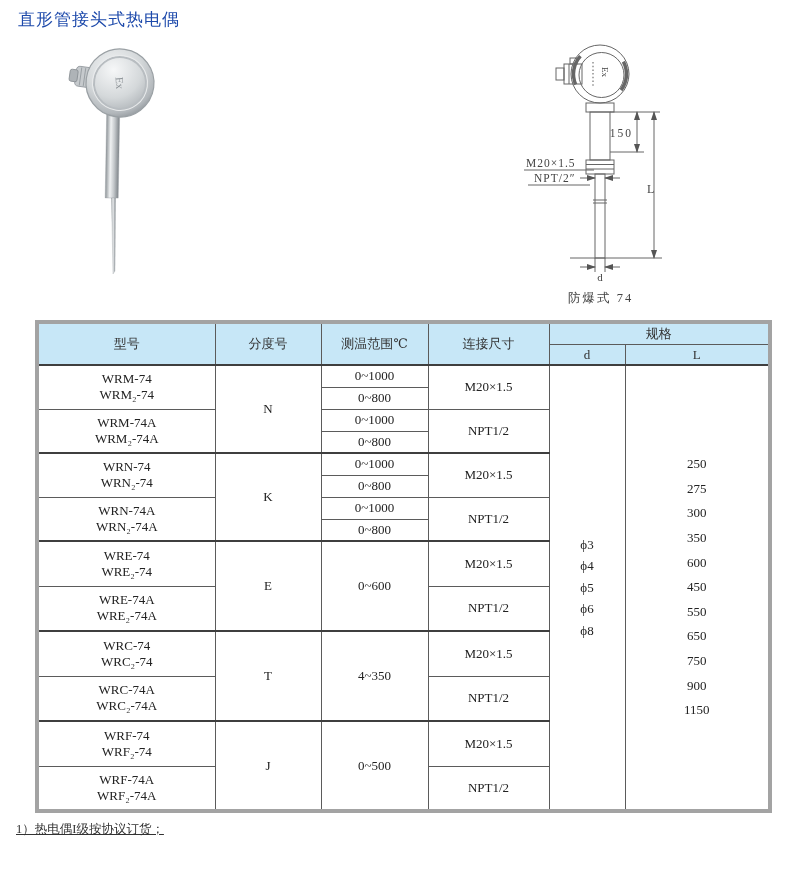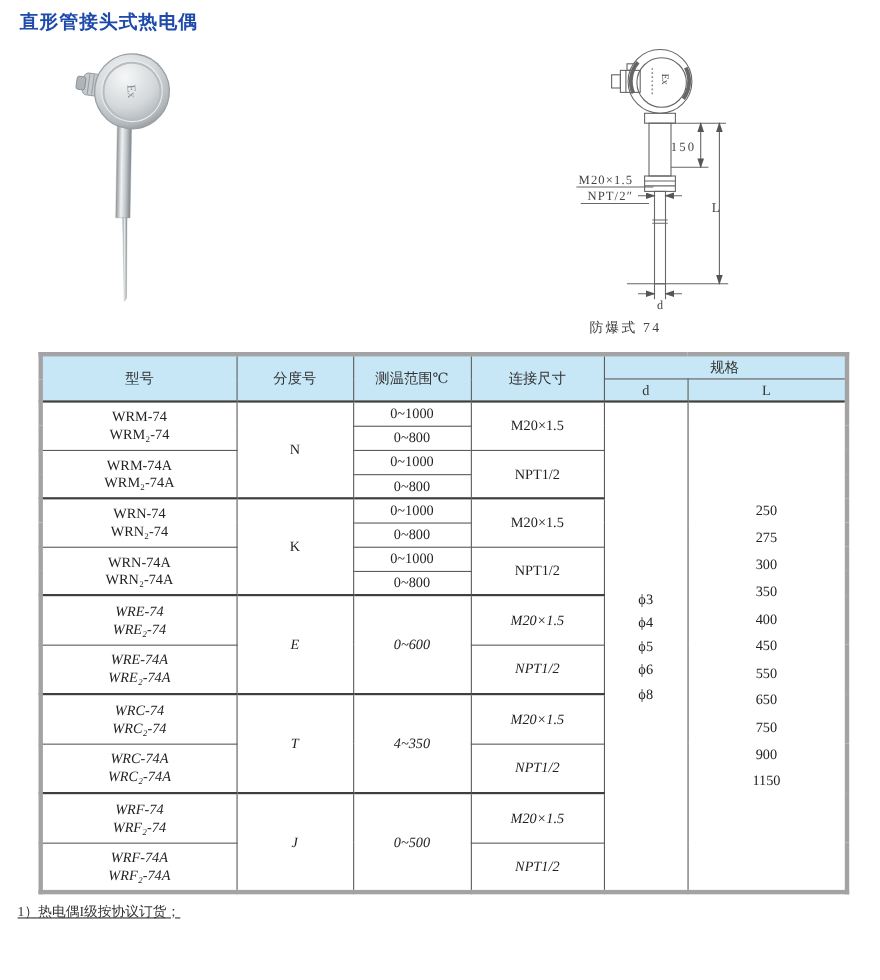--- a/index.html
+++ b/index.html
@@ -4,47 +4,47 @@
 <style>
   html,body{margin:0;padding:0;}
   body{
     width:800px;height:891px;position:relative;background:#ffffff;
     font-family:"Liberation Serif","DejaVu Serif",serif;color:#222;
     overflow:hidden;
   }
   .page-title{
     position:absolute;left:18px;top:8px;
     font-family:"Liberation Sans","DejaVu Sans",sans-serif;
-    font-weight:bold;font-size:17px;letter-spacing:1px;color:#1e4aab;
+    font-weight:normal;font-size:17px;letter-spacing:1px;color:#1e4aab;
   }
   
   .photo-svg{position:absolute;left:55px;top:42px;}
   .diagram-svg{position:absolute;left:520px;top:38px;}
   .diagram-caption{
-    position:absolute;left:536px;top:290px;width:110px;
+    position:absolute;left:568px;top:290px;width:110px;
     font-size:12.5px;color:#444;letter-spacing:2px;
   }
   
   table.spec-table{
     position:absolute;left:35px;top:320px;width:733px;
     border-collapse:collapse;table-layout:fixed;
     font-size:13px;color:#222;
   }
   .spec-table th,.spec-table td{
     border:1px solid #5b5b5b;text-align:center;vertical-align:middle;padding:0;
     font-weight:normal;
   }
   .spec-table{border:4px solid #a3a3a3;}
   .spec-table thead th{background:#c7e7f7;color:#333;}
   .spec-table thead tr.hrow1 th{height:20px;}
   .spec-table thead tr.hrow2 th{height:19px;}
   .spec-table thead tr.hrow2 th,
   .spec-table thead th[rowspan]{border-bottom:2px solid #3f3f3f;}
   tr.sub{height:22px;}
-  tr.tall{height:45px;font-style:italic;}
+  tr.tall{height:45px;}
   tr.group-start td{border-top:2px solid #3f3f3f;}
   td.model{white-space:pre-line;line-height:16px;}
   td.dcol div{line-height:21.5px;}
   td.lcol div{line-height:24.6px;}
   
   .footnotes{
     position:absolute;left:16px;top:820px;
     font-size:12.5px;line-height:19px;color:#333;text-decoration:underline;
   }
 </style>
@@ -187,21 +187,21 @@
           <div>ϕ4</div>
           <div>ϕ5</div>
           <div>ϕ6</div>
           <div>ϕ8</div>
         </td>
       <td class="lcol" rowspan="14">
           <div>250</div>
           <div>275</div>
           <div>300</div>
           <div>350</div>
-          <div>400</div>
+          <div>600</div>
           <div>450</div>
           <div>550</div>
           <div>650</div>
           <div>750</div>
           <div>900</div>
           <div>1150</div>
         </td>
     </tr>
     <tr class="sub">
       <td>0~800</td>

